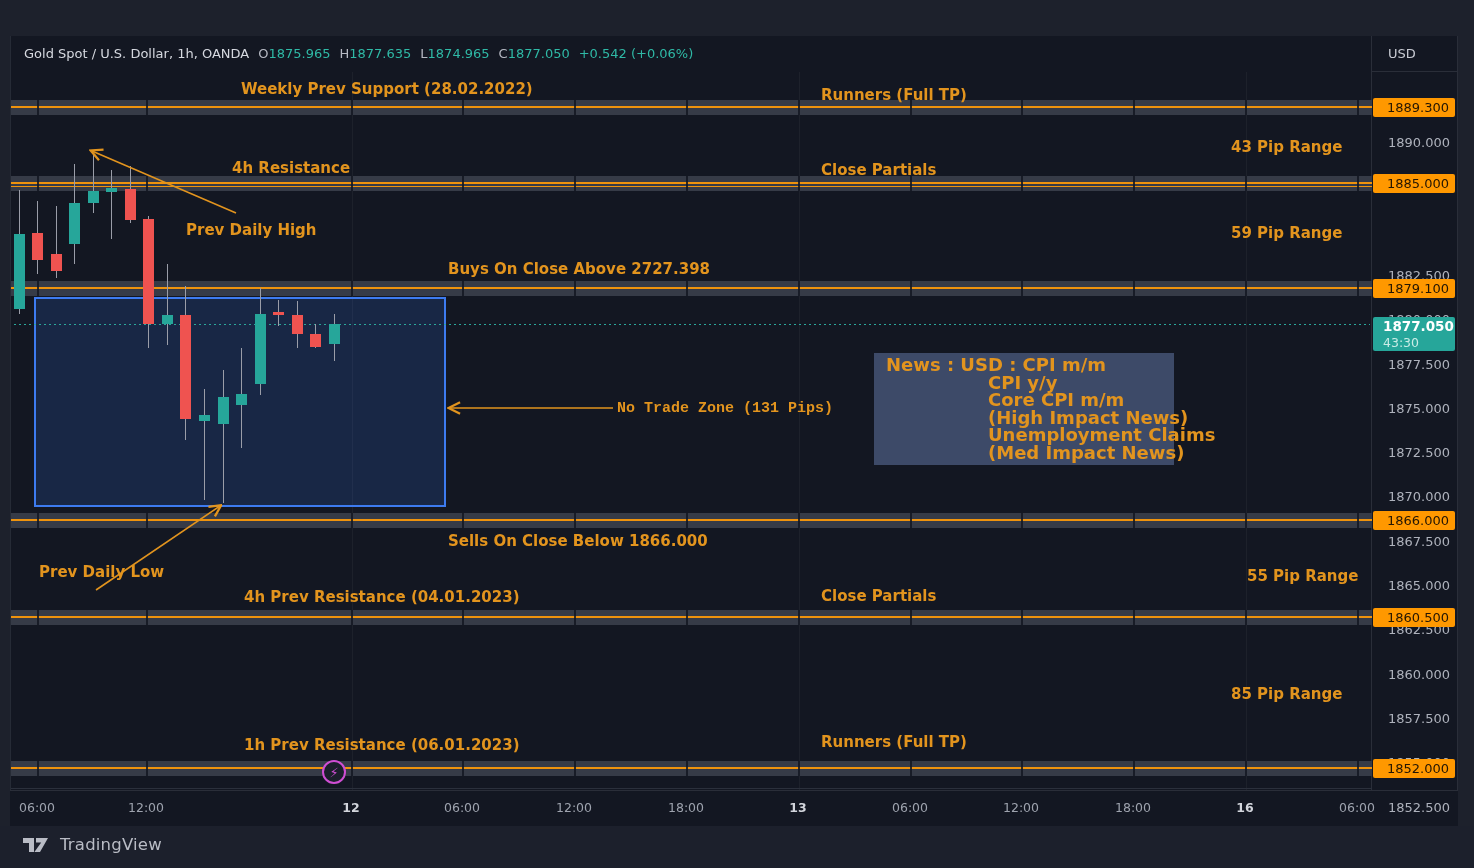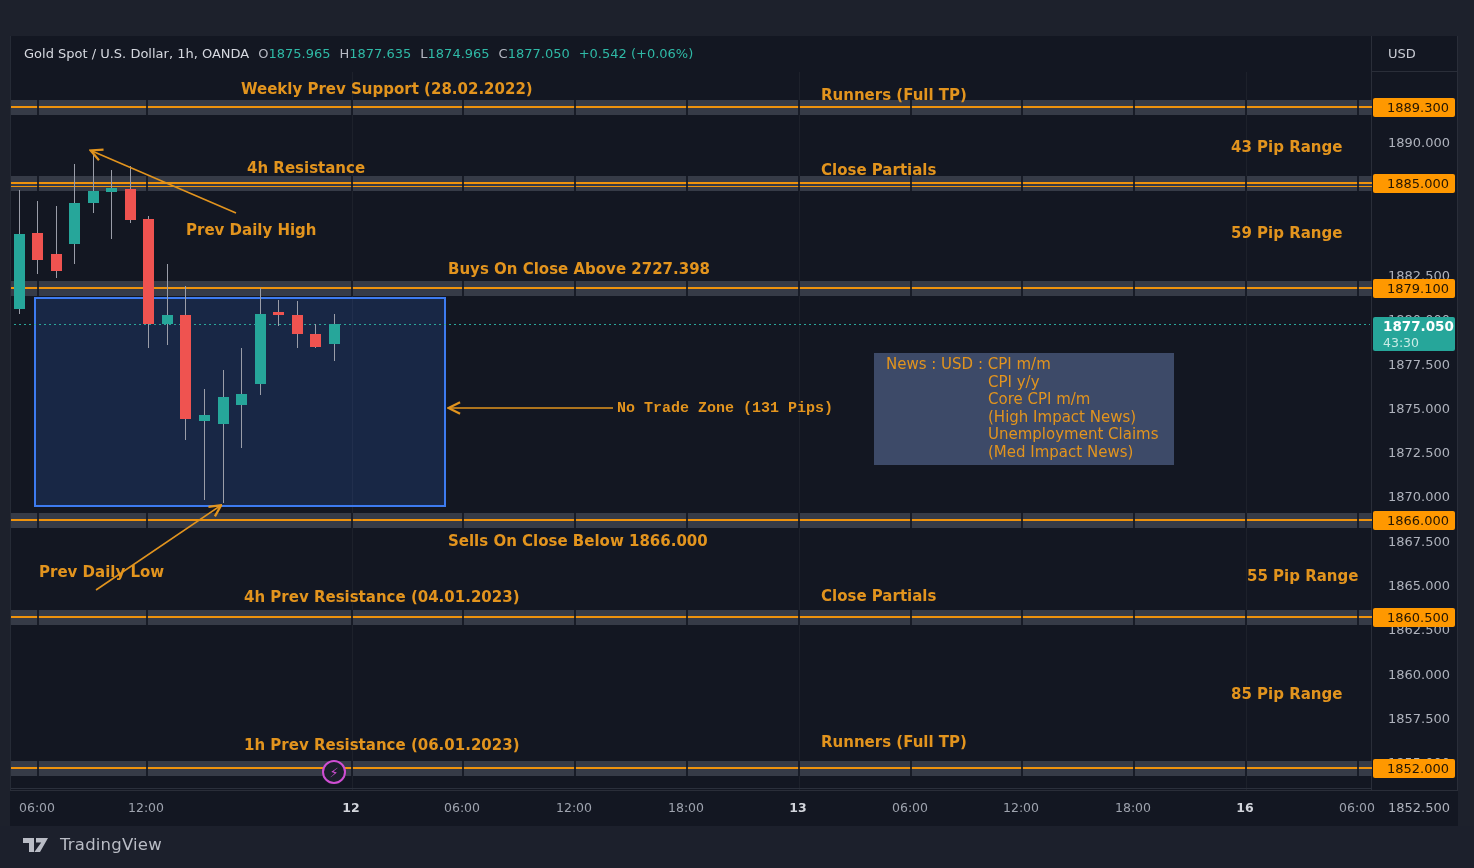--- a/index.html
+++ b/index.html
@@ -28,21 +28,21 @@
   .ntz-box{position:absolute;left:23px;top:261px;width:412px;height:210px;background:rgba(59,123,255,0.16);border:2px solid #3d7bf0;z-index:3;}
   .price-line{position:absolute;left:3px;width:1356px;height:1px;z-index:4;
     background:repeating-linear-gradient(90deg,#2aa79b 0 2px,transparent 2px 5px);}
   .candle-wick{position:absolute;width:1px;background:#9a9da8;z-index:5;}
   .candle-body{position:absolute;width:11px;z-index:5;}
   .candle-body.up{background:#26a69a;}
   .candle-body.down{background:#ef5350;}
   .arrows{position:absolute;left:0;top:0;z-index:6;pointer-events:none;}
   .annot{position:absolute;font-size:15px;font-weight:700;color:#e2941e;white-space:nowrap;z-index:7;}
   .news-box{position:absolute;left:863px;top:317px;width:300px;height:112px;background:#3d4a68;z-index:8;
-    font-size:15px;font-weight:400;color:#e2941e;padding:3px 0 0 12px;}
+    font-size:18px;font-weight:700;color:#e2941e;padding:3px 0 0 12px;}
   .news-line{line-height:17.5px;white-space:nowrap;}
   .news-line.ind{padding-left:102px;}
   .idea-marker{position:absolute;left:311px;top:724px;width:24px;height:24px;border-radius:50%;
     border:2px solid #cf4ed3;background:#1b1f2b;z-index:9;display:flex;align-items:center;justify-content:center;}
   .idea-marker span{color:#cf4ed3;font-size:13px;line-height:1;}
   
   .price-axis{position:absolute;left:1371px;top:36px;width:87px;height:754px;background:#131722;border-left:1px solid #2a2e39;border-right:1px solid #2a2e39;}
   .axis-currency{position:absolute;left:16px;top:10px;font-size:13px;color:#c8cbd3;}
   .axis-hdr-line{position:absolute;left:0;right:0;top:35px;height:1px;background:#2a2e39;}
   .pa-label{position:absolute;left:16px;height:18px;line-height:18px;font-size:13px;color:#aeb2bc;white-space:nowrap;z-index:1;margin-top:48px;}
@@ -227,21 +227,21 @@
       </defs>
       <path d="M225,177 L81,115" stroke="#e2941e" stroke-width="1.6" fill="none" marker-end="url(#ah)"></path>
       <path d="M85,554 L209,470" stroke="#e2941e" stroke-width="1.6" fill="none" marker-end="url(#ah)"></path>
       <path d="M602,372 L439,372" stroke="#e2941e" stroke-width="1.6" fill="none" marker-end="url(#ah)"></path>
     </svg>
 
     <div id="annotations">
         <div class="annot" style="left: 230px; top: 44px;">Weekly Prev Support (28.02.2022)</div>
         <div class="annot" style="left: 810px; top: 50px;">Runners (Full TP)</div>
         <div class="annot" style="left: 1220px; top: 102px;">43 Pip Range</div>
-        <div class="annot" style="left: 236px; top: 123px;">4h Resistance</div>
+        <div class="annot" style="left: 221px; top: 123px;">4h Resistance</div>
         <div class="annot" style="left: 810px; top: 125px;">Close Partials</div>
         <div class="annot" style="left: 175px; top: 185px;">Prev Daily High</div>
         <div class="annot" style="left: 1220px; top: 188px;">59 Pip Range</div>
         <div class="annot" style="left: 437px; top: 224px;">Buys On Close Above 2727.398</div>
         <div class="annot" style="left: 606px; top: 364px; font-family: Liberation Mono, monospace;">No Trade Zone (131 Pips)</div>
         <div class="annot" style="left: 437px; top: 496px;">Sells On Close Below 1866.000</div>
         <div class="annot" style="left: 28px; top: 527px;">Prev Daily Low</div>
         <div class="annot" style="left: 233px; top: 552px;">4h Prev Resistance (04.01.2023)</div>
         <div class="annot" style="left: 810px; top: 551px;">Close Partials</div>
         <div class="annot" style="left: 1220px; top: 531px; margin-left: 16px;">55 Pip Range</div>

